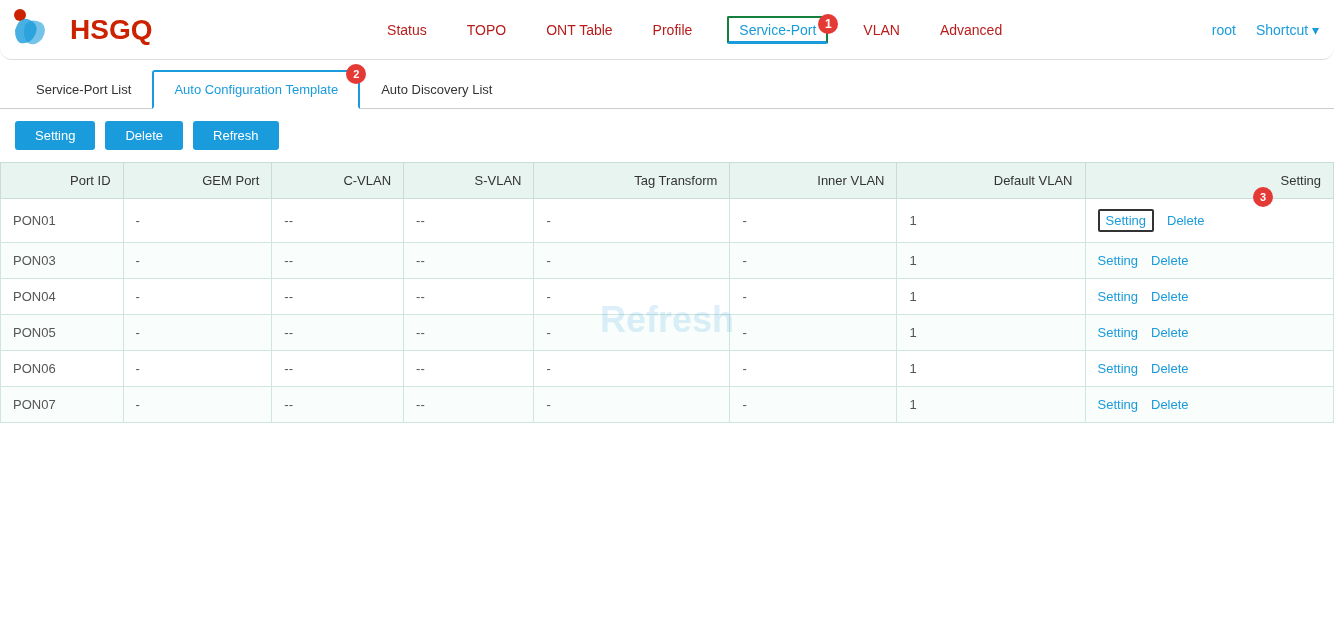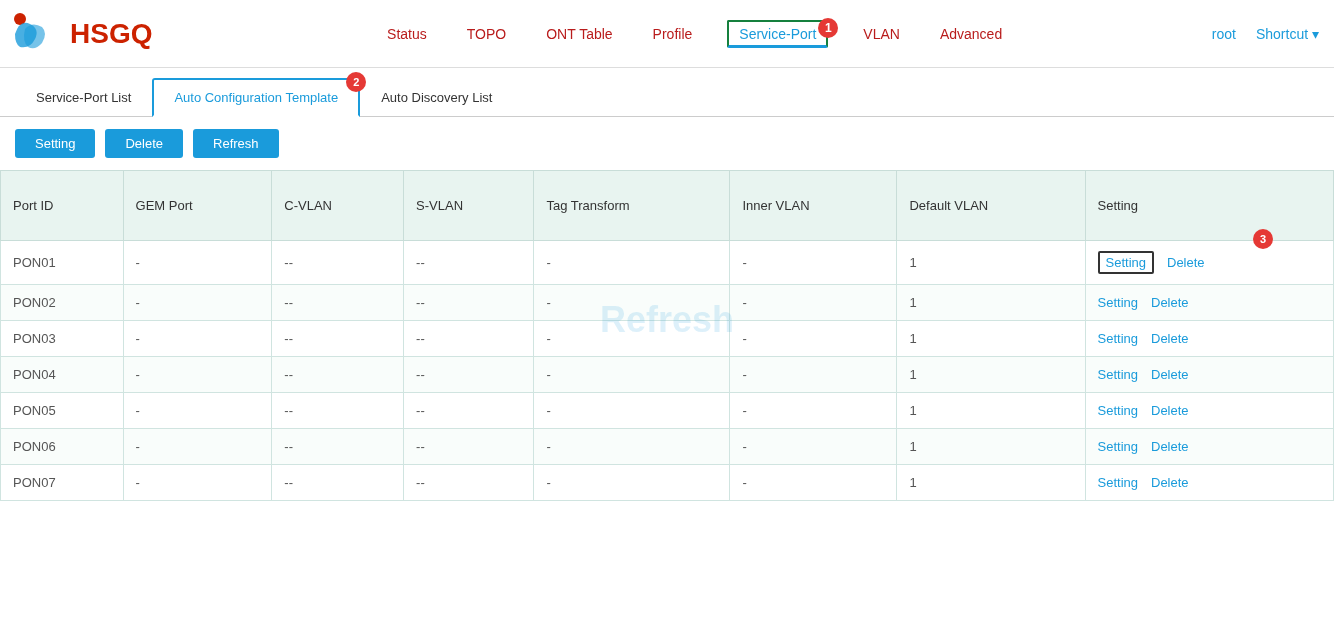--- a/index.html
+++ b/index.html
@@ -2,24 +2,25 @@
 <html><head>
   <meta charset="utf-8">
   <style>
     * { margin: 0; padding: 0; box-sizing: border-box; }
     body { font-family: Arial, sans-serif; font-size: 13px; background: #fff; color: #333; width: 1334px; min-height: 640px; }
 
     
     .top-nav {
       display: flex;
       align-items: center;
-      height: 68px;
+      height: 60px;
       background: #fff;
       border-bottom: 1px solid #ddd;
       padding: 0 10px;
+      border-radius: 12px;
     }
     .logo-area {
       display: flex;
       align-items: center;
       margin-right: 30px;
     }
     .logo-icon {
       width: 55px;
       height: 50px;
       margin-right: 5px;
@@ -139,22 +140,22 @@
     }
 
     
     .data-table {
       width: 100%;
       border-collapse: collapse;
     }
     .data-table th {
       background: #e8f4f0;
       border: 1px solid #c8ddd8;
-      padding: 27px 12px;
-      text-align: left;
+      padding: 10px 12px;
+      text-align: right;
       font-weight: normal;
       font-size: 13px;
       color: #333;
     }
     .data-table td {
       border: 1px solid #d0e4e0;
       padding: 10px 12px;
       font-size: 13px;
       color: #555;
       background: #fff;
@@ -273,35 +274,20 @@
           <td>1</td>
           <td style="position: relative;">
             <span style="display: inline-flex; align-items: center; justify-content: center; width: 20px; height: 20px; background: rgb(229, 57, 53); color: rgb(255, 255, 255); border-radius: 50%; font-size: 11px; font-weight: bold; position: absolute; top: -12px; right: 60px;">3</span>
             <div class="setting-cell">
               <button class="link-btn" style="color: rgb(26, 155, 219); cursor: pointer; font-size: 13px; margin-right: 5px; background: none; border: 2px solid rgb(51, 51, 51); padding: 2px 6px; border-radius: 2px;">Setting</button>
               <button class="link-btn">Delete</button>
             </div>
           </td>
         </tr>
         <tr>
-          <td>PON02</td>
-          <td>-</td>
-          <td>--</td>
-          <td>--</td>
-          <td>-</td>
-          <td>-</td>
-          <td>1</td>
-          <td style="position: relative;">
-            <div class="setting-cell">
-              <button class="link-btn">Setting</button>
-              <button class="link-btn">Delete</button>
-            </div>
-          </td>
-        </tr>
-        <tr>
           <td>PON03</td>
           <td>-</td>
           <td>--</td>
           <td>--</td>
           <td>-</td>
           <td>-</td>
           <td>1</td>
           <td style="position: relative;">
             <div class="setting-cell">
               <button class="link-btn">Setting</button>

